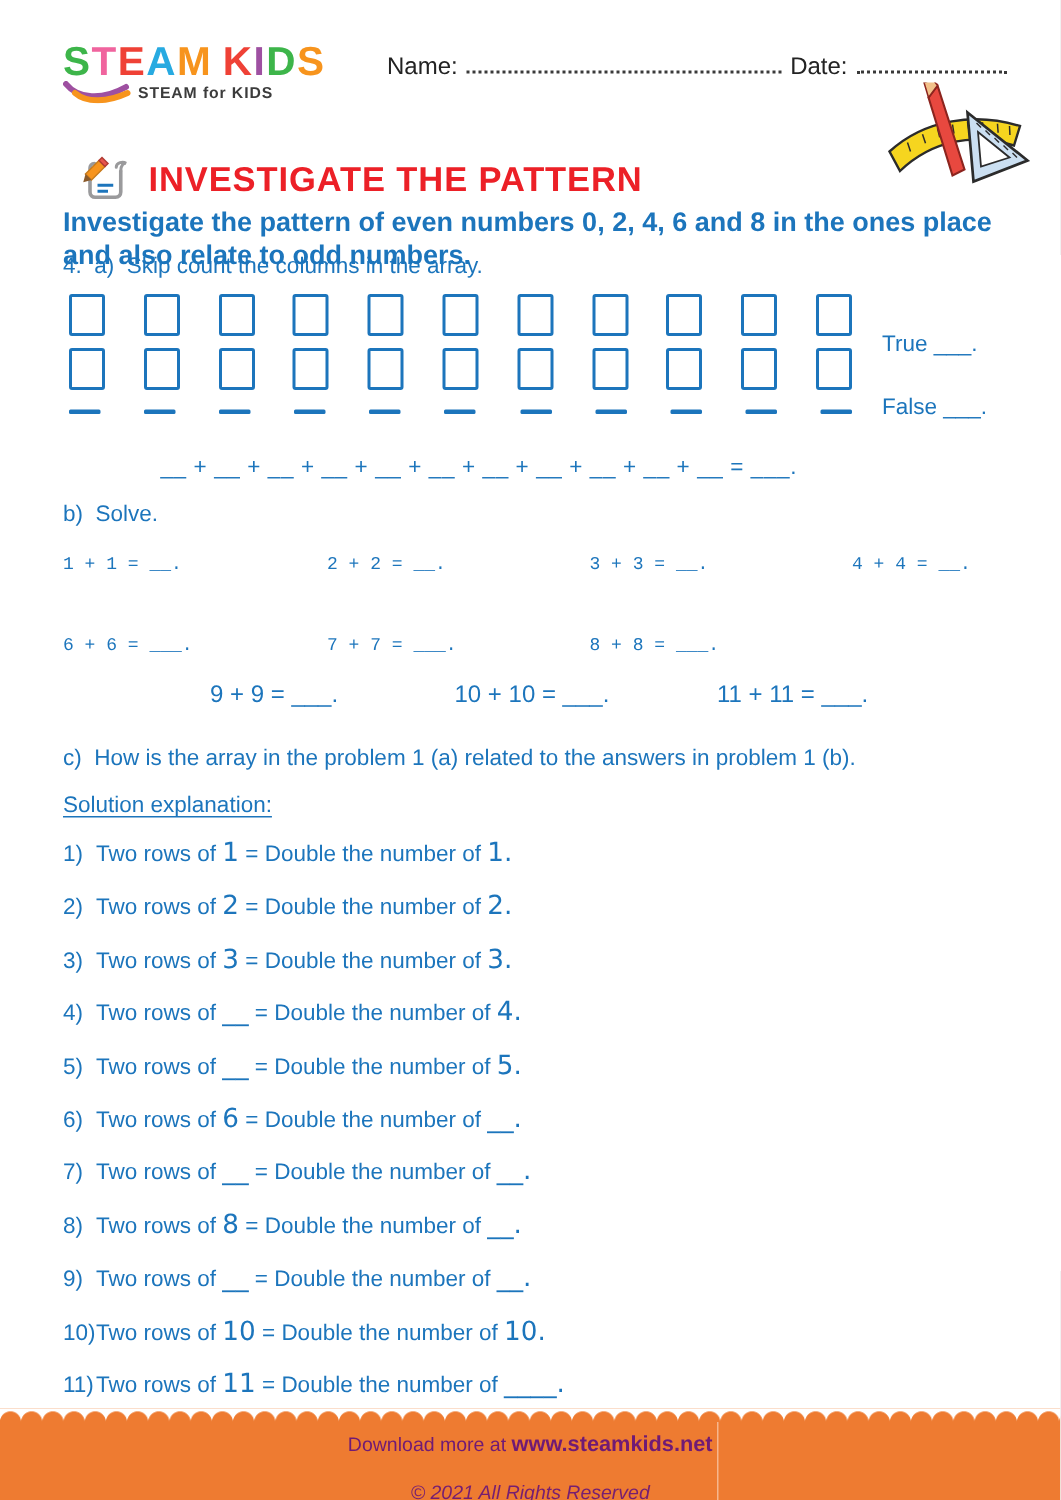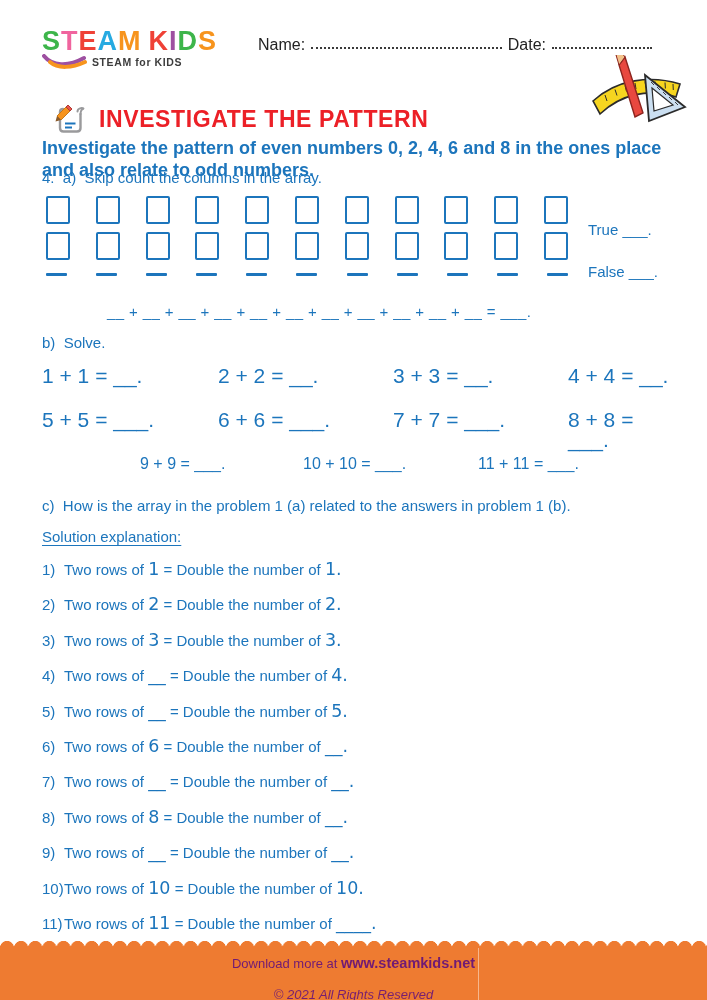--- a/index.html
+++ b/index.html
@@ -4,21 +4,21 @@
 <style>
   html,body { margin:0; padding:0; background:#e8e8e8; }
   .page {
     position:relative; width:707px; height:1000px; margin:0 auto;
     background:#ffffff; overflow:hidden;
     font-family:"Liberation Sans", sans-serif; color:#1C75BC;
   }
   .keep-ws { white-space:pre-wrap; }
 
   
-  .header { position:absolute; top:28px; left:42px; right:55px; display:flex; align-items:flex-start; }
+  .header { position:absolute; top:28px; left:42px; right:36px; display:flex; align-items:flex-start; }
   .logo { position:relative; width:200px; }
   .logo-letters { font-size:27px; font-weight:800; letter-spacing:1px; line-height:1; }
   .logo-letters span { display:inline-block; }
   .logo-sub { display:flex; align-items:center; margin-top:-1px; }
   .swoosh { margin-left:0; }
   .tagline { font-size:10.5px; font-weight:700; color:#3c3c3c; letter-spacing:0.6px; margin-left:4px; }
   .namedate { flex:1; display:flex; align-items:flex-end; padding-left:16px; padding-top:8px;
               font-size:16px; color:#232323;text-align:right; }
   .nd-label { flex:none; padding-bottom:2px; }
   .nd-line { border-bottom:2px dotted #3a3a3a; height:1px; margin:0 6px 7px 6px; }
@@ -43,21 +43,21 @@
   .blanks-row { display:flex; justify-content:space-between; margin-top:13px; }
   .blank { width:21px; height:2.5px; background:#1C75BC; border-radius:1px; }
   .tf-true  { position:absolute; top:221px; left:588px; font-size:15px; }
   .tf-false { position:absolute; top:263px; left:588px; font-size:15px; }
   .sum-line { position:absolute; top:303px; left:107px; font-size:15px; letter-spacing:0.4px; }
 
   
   .q1b-label { position:absolute; top:334px; left:42px; font-size:15px; }
   .eq-grid { position:absolute; top:366px; left:42px; width:630px;
              display:grid; grid-template-columns:176px 175px 175px 1fr;
-             row-gap:24px; font-size:21px; line-height:20px; }
+             row-gap:34px; font-size:12px; line-height:20px;font-family:Liberation Mono, monospace; }
   .eq-row3 { position:absolute; top:455px; left:42px; width:630px; height:22px; font-size:16px; }
   .eq-row3 .eq { position:absolute; top:0; }
   .eq-a { left:98px; } .eq-b { left:261px; } .eq-c { left:436px; }
 
   
   .q1c-label { position:absolute; top:497px; left:42px; font-size:15px; }
   .sol-heading { position:absolute; top:528px; left:42px; font-size:15px;
                  text-decoration:underline; text-underline-offset:3px; }
   .sol-list { position:absolute; top:559px; left:42px; display:flex; flex-direction:column; gap:14.4px; }
   .sol-line { font-size:15px; line-height:21px; height:21px; }
@@ -190,21 +190,20 @@
 
   <div class="sum-line keep-ws">__ + __ + __ + __ + __ + __ + __ + __ + __ + __ + __ = ___.</div>
 
   <div class="q1b-label keep-ws">b)  Solve.</div>
 
   <div class="eq-grid">
     <span class="eq keep-ws">1 + 1 = __.</span>
     <span class="eq keep-ws">2 + 2 = __.</span>
     <span class="eq keep-ws">3 + 3 = __.</span>
     <span class="eq keep-ws">4 + 4 = __.</span>
-    <span class="eq keep-ws">5 + 5 = ___.</span>
     <span class="eq keep-ws">6 + 6 = ___.</span>
     <span class="eq keep-ws">7 + 7 = ___.</span>
     <span class="eq keep-ws">8 + 8 = ___.</span>
   </div>
   <div class="eq-row3">
     <span class="eq eq-a keep-ws">9 + 9 = ___.</span>
     <span class="eq eq-b keep-ws">10 + 10 = ___.</span>
     <span class="eq eq-c keep-ws">11 + 11 = ___.</span>
   </div>
 

